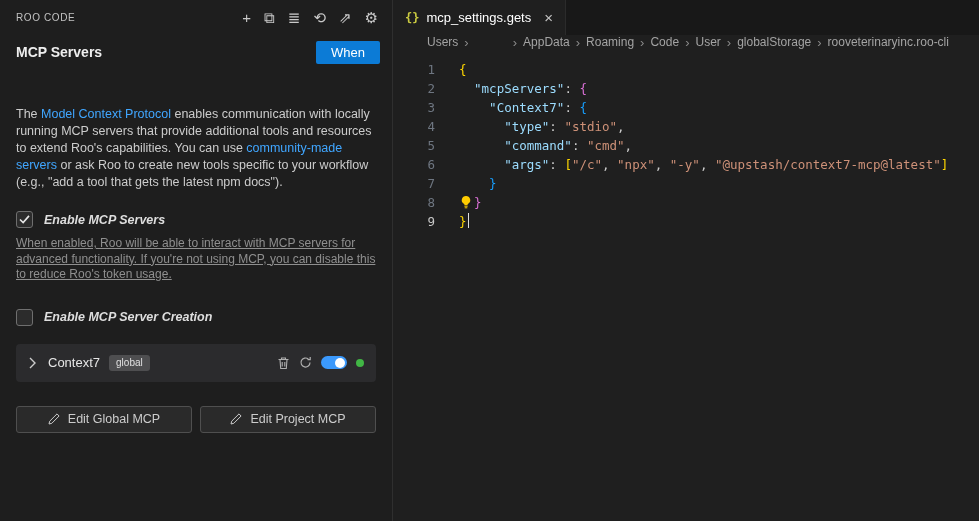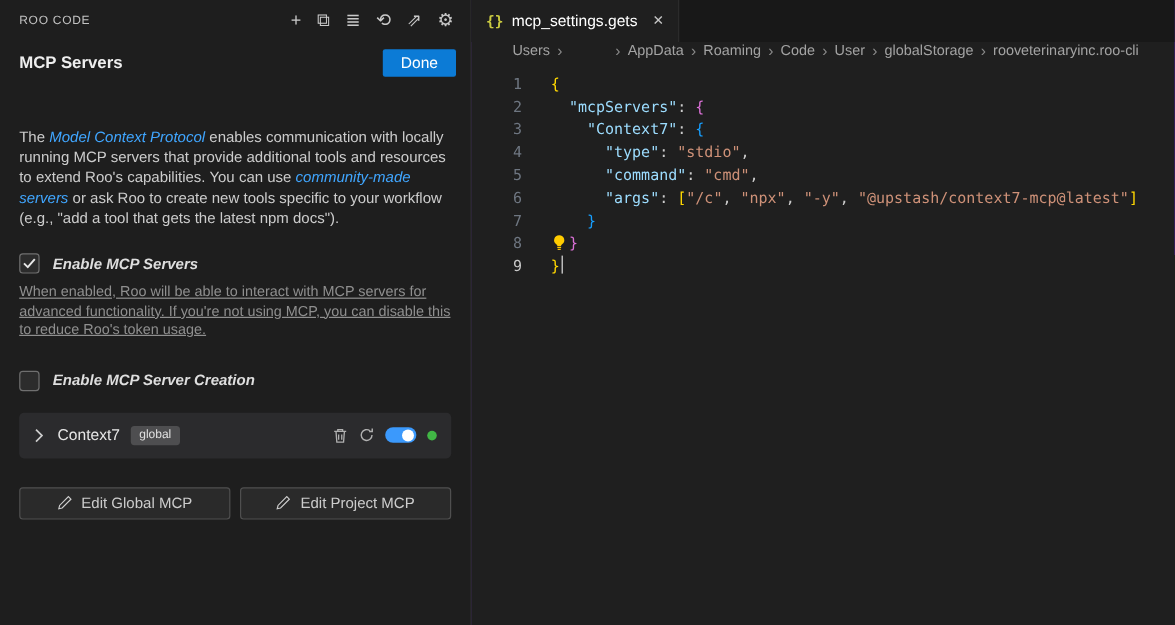--- a/index.html
+++ b/index.html
@@ -1,19 +1,19 @@
 <!DOCTYPE html>
 <html style="--accent: #0c7bd6; --link: #40a6ff; --toggle_on: #3b99fc; --status_green: #41b645; --c_key: #9cdcfe; --c_str: #ce9178; --c_pun: #cccccc; --c_b1: #ffd700; --c_b2: #da70d6; --c_b3: #179fff;"><head>
 <meta charset="utf-8">
 <style>
   * { margin:0; padding:0; box-sizing:border-box; }
   html,body { background:#111; }
   .app {
     position:relative; width:979px; height:521px; overflow:hidden;
-    background:#6d28d9; font-family:"Liberation Sans", sans-serif;
+    background:#e5e5e5; font-family:"Liberation Sans", sans-serif;
     color:#cccccc; font-size:13px;padding-left:48px;
   }
 
   
   .sidebar {
     position:absolute; left:0; top:0; width:393px; height:521px;
     background:#1e1e1e; border-right:1px solid #2f2f2f;
   }
   .sb-header {
     height:34px; display:flex; align-items:center; justify-content:space-between;
@@ -29,21 +29,21 @@
   }
   .view-header h1 { font-size:14px; font-weight:bold; color:#eeeeee; }
   .done-btn {
     background:var(--accent,#0078d4); color:#ffffff; border:none; border-radius:2px;
     font-size:13px; padding:4px 15px; font-family:inherit; cursor:pointer;
   }
 
   .intro {
     margin:36px 16px 0 16px; font-size:12.5px; line-height:17px; color:#cccccc;
   }
-  .intro a { color:var(--link,#40a6ff); text-decoration:none; cursor:pointer;font-style:italic; }
+  .intro a { color:var(--link,#40a6ff); text-decoration:none; cursor:pointer; }
 
   .check-row { display:flex; align-items:center; gap:11px; margin:20px 16px 0 16px; }
   .checkbox {
     width:17px; height:17px; background:#2c2c2c; border:1px solid #6f6f6f;
     border-radius:3px; display:inline-flex; align-items:center; justify-content:center;
     cursor:pointer; flex:none;
   }
   .checkbox svg { display:none; }
   .checkbox.checked svg { display:block; }
   .check-label { font-size:12.5px; font-weight:bold; color:#dedede;font-style:italic; }
@@ -139,21 +139,21 @@
           <span class="hicon">⧉</span>
           <span class="hicon">≣</span>
           <span class="hicon">⟲</span>
           <span class="hicon">⇗</span>
           <span class="hicon">⚙</span>
         </div>
     </div>
 
     <div class="view-header">
       <h1>MCP Servers</h1>
-      <button class="done-btn">Done</button>
+      <button class="done-btn">When</button>
     </div>
 
     <p class="intro"><span>The </span><a>Model Context Protocol</a><span> enables communication with locally running MCP servers that provide additional tools and resources to extend Roo's capabilities. You can use </span><a>community-made servers</a><span> or ask Roo to create new tools specific to your workflow (e.g., "add a tool that gets the latest npm docs").</span></p>
 
     <div class="check-row">
       <span class="checkbox checked">
         <svg width="11" height="9" viewBox="0 0 12 10">
             <path d="M1 5l3.5 3.5L11 1" stroke="#e7e7e7" stroke-width="1.8" fill="none"></path>
           </svg>
       </span>

